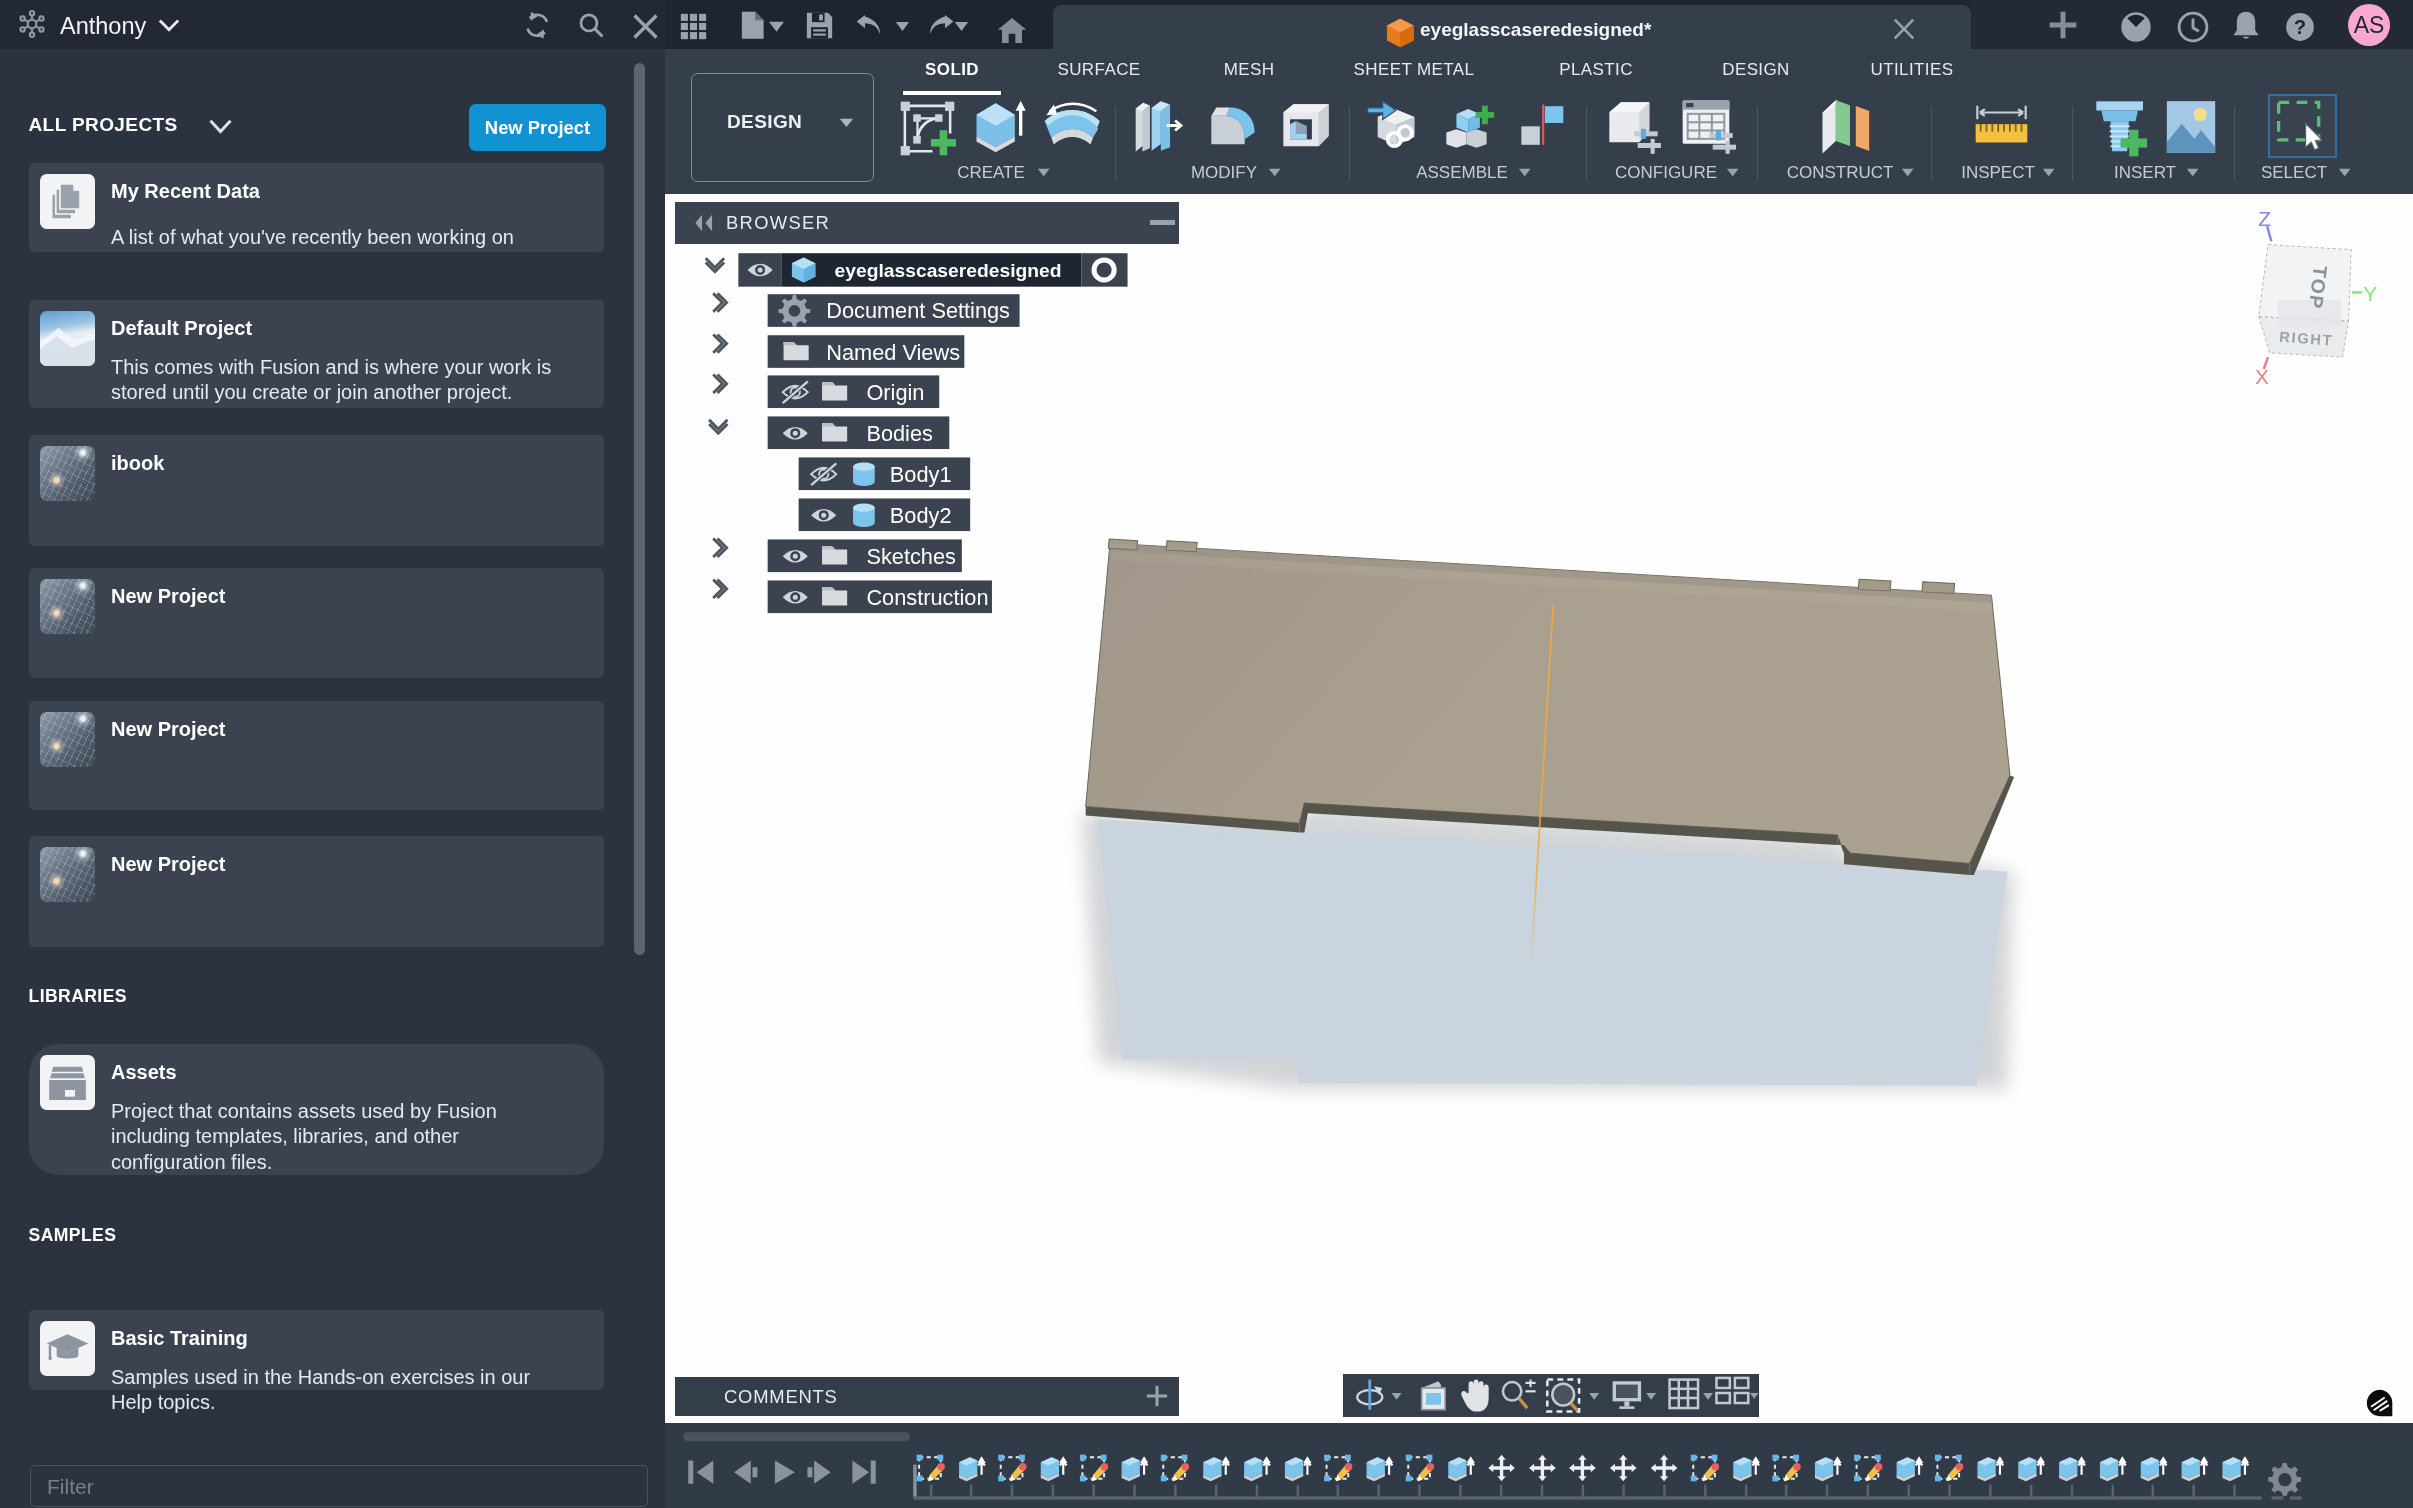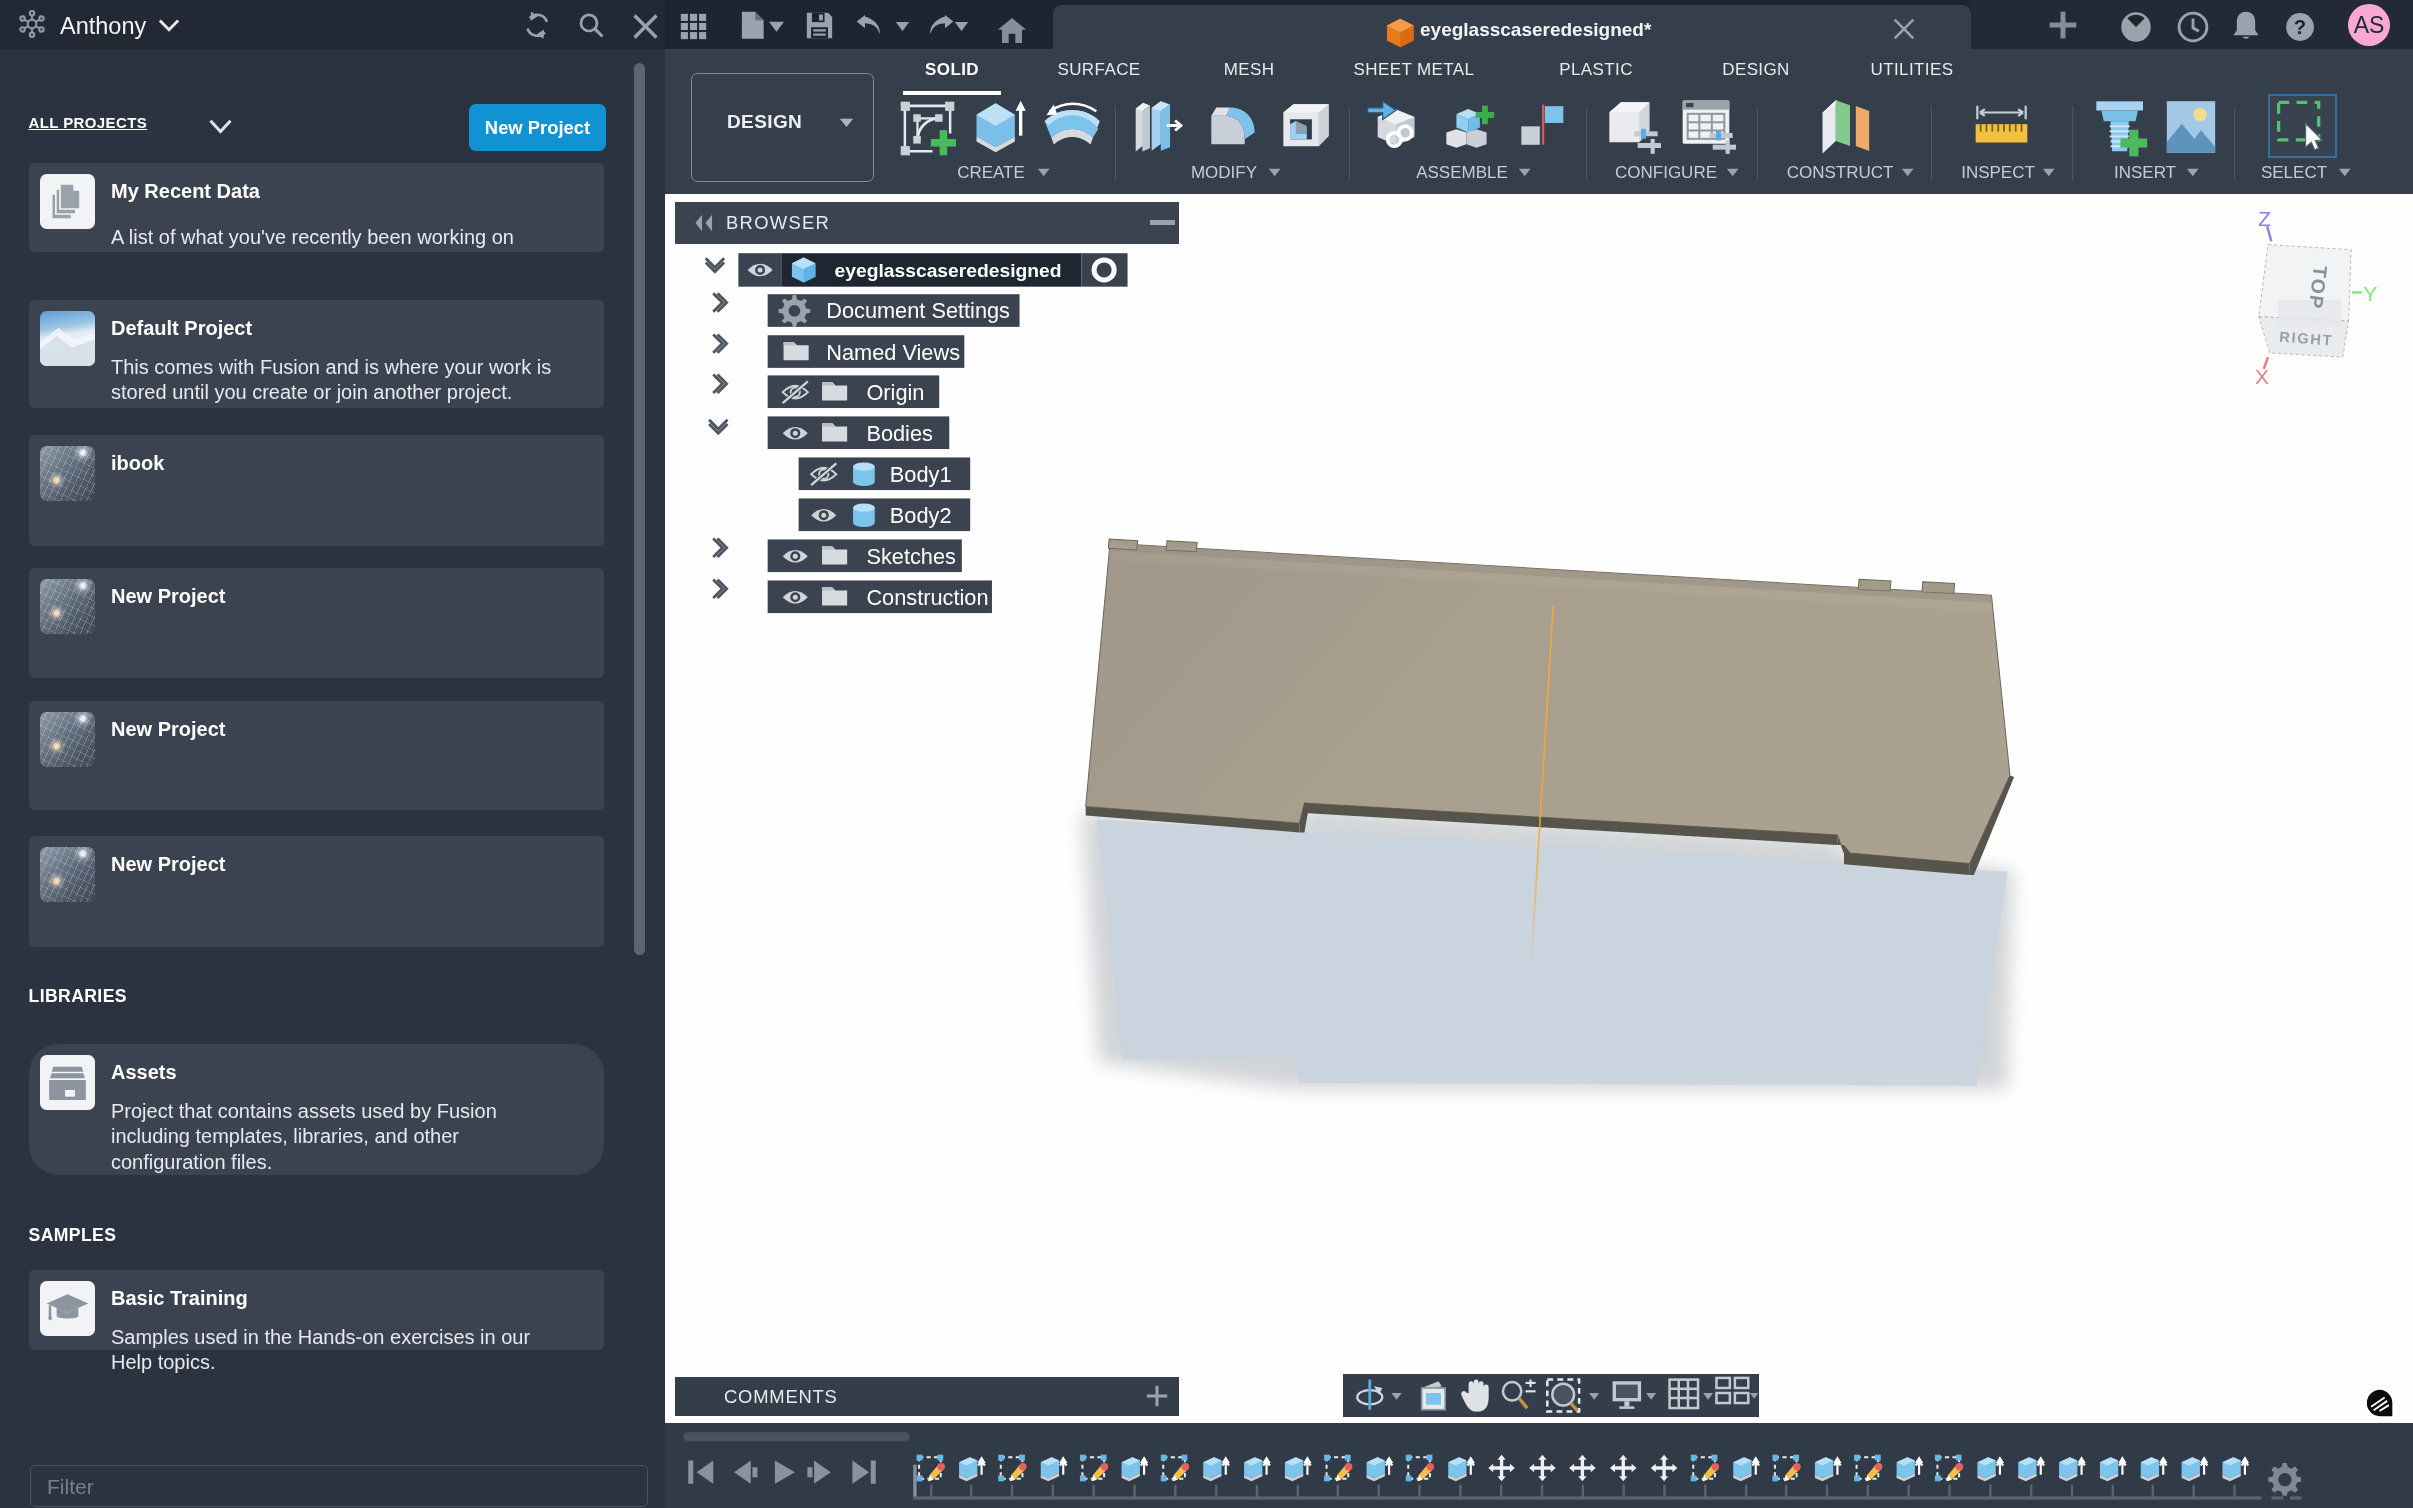--- a/index.html
+++ b/index.html
@@ -146,21 +146,21 @@
     <path d="M18 2 C11 2 7 7 7 14 L7 24 L3 30 L33 30 L29 24 L29 14 C29 7 25 2 18 2 Z" fill="#9aa3ad"></path>
     <path d="M14 32 A4.5 4.5 0 0 0 22 32 Z" fill="#9aa3ad"></path>
   </svg>
   <svg class="abs" style="left:2284px;top:11px" width="32" height="32" viewBox="0 0 38 38">
     <circle cx="19" cy="19" r="16.5" fill="#9aa3ad"></circle>
     <text x="19" y="27" font-size="24" font-weight="bold" fill="#1d242e" text-anchor="middle" font-family="Liberation Sans">?</text>
   </svg>
   <div class="abs" style="left:2348px;top:4.2px;width:42px;height:42px;border-radius:50%;background:#f9a8d4;
     display:flex;align-items:center;justify-content:center;font-size:23px;color:#222935;">AS</div>
   <div class="abs" id="leftpanel"></div>
-  <div class="abs" style="left:28.5px;top:114px;white-space:nowrap;font-size:15px;font-weight:bold;color:#fff;letter-spacing:0.4px;text-decoration:underline;">ALL PROJECTS</div>
+  <div class="abs" style="left:28.5px;top:114px;white-space:nowrap;font-size:19px;font-weight:bold;color:#fff;letter-spacing:0.4px;">ALL PROJECTS</div>
   <svg class="abs" style="left:208px;top:118px" width="25" height="17" viewBox="0 0 30 20">
     <path d="M3 3 L15 16 L27 3" stroke="#dfe3e8" stroke-width="3.6" fill="none"></path>
   </svg>
   <div class="abs" style="left:469px;top:104px;width:137px;height:47px;background:#1092d3;border-radius:6.7px;
     display:flex;align-items:center;justify-content:center;font-size:18.4px;font-weight:bold;color:#fff;">New Project</div>
 
   <div class="card" style="top:163px;height:89px;">
     <div class="thumb" style="background:#f2f3f5;">
       <svg width="55" height="55" viewBox="0 0 66 66">
         <g fill="#9aa1ab" stroke="#f2f3f5" stroke-width="2">
@@ -209,21 +209,21 @@
           <path d="M14 22 L52 22 L54 28 L12 28 Z"></path>
           <path d="M11 30 L55 30 L55 54 L11 54 Z"></path>
         </g>
         <rect x="30" y="42" width="12" height="8" fill="#f2f3f5"></rect>
       </svg>
     </div>
     <div class="ttl">Assets</div>
     <div class="dsc" style="top:55px;">Project that contains assets used by Fusion including templates, libraries, and other configuration files.</div>
   </div>
   <div class="seclabel" style="top:1225px;">SAMPLES</div>
-  <div class="card" style="top:1270px;height:80px;">
+  <div class="card" style="top:1310px;height:80px;">
     <div class="thumb" style="background:#f2f3f5;">
       <svg width="55" height="55" viewBox="0 0 66 66">
         <path d="M33 16 L58 27 L33 38 L8 27 Z" fill="#8d95a0"></path>
         <path d="M20 32 L20 42 C20 46 46 46 46 42 L46 32 L33 38 Z" fill="#8d95a0"></path>
         <path d="M12 29 L12 44" stroke="#8d95a0" stroke-width="3"></path>
         <path d="M10 44 C10 48 15 48 14 44 C14 41 11 41 10 44 Z" fill="#8d95a0"></path>
       </svg>
     </div>
     <div class="ttl">Basic Training</div>
     <div class="dsc" style="top:55px;">Samples used in the Hands-on exercises in our Help topics.</div>

